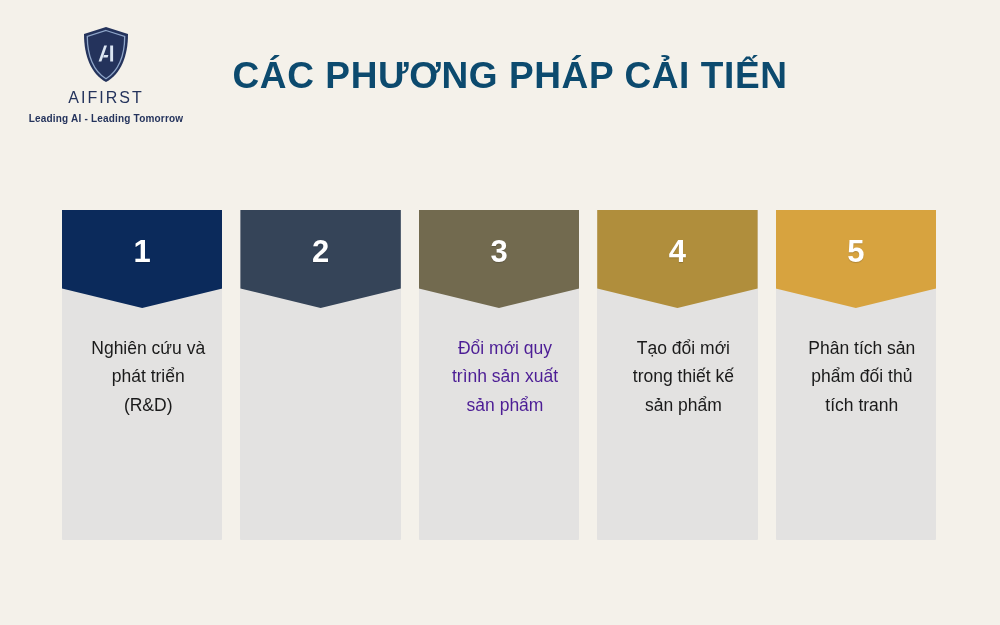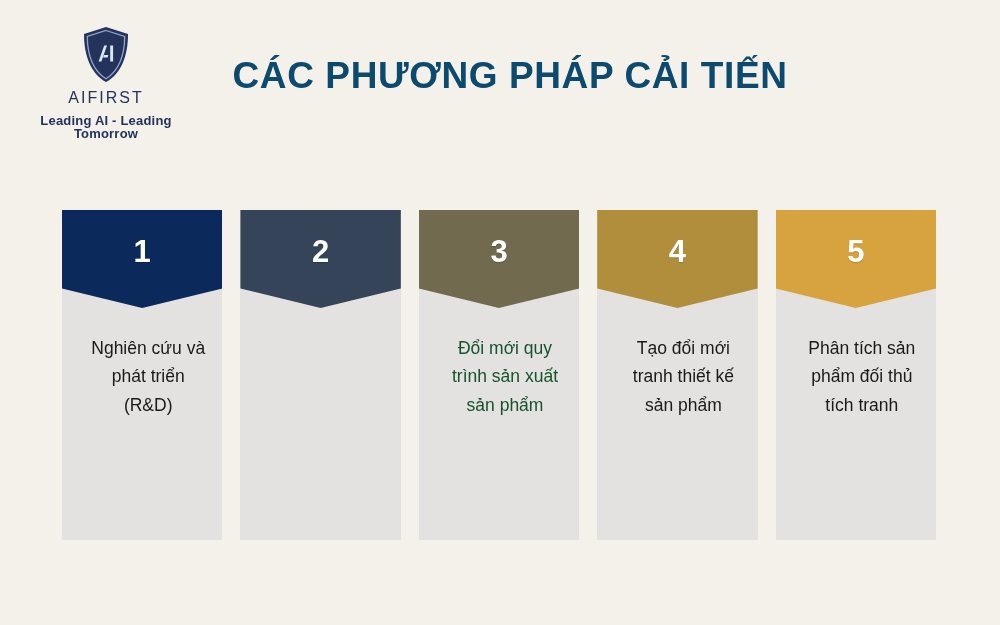--- a/index.html
+++ b/index.html
@@ -18,21 +18,21 @@
     margin-top:6px;
     font-size:16px;
     letter-spacing:2.0px;
     font-weight:400;
     color:#24335c;
     font-family:"Liberation Sans", sans-serif;
     line-height:1;
   }
   .logo-tag {
     margin-top:8px;
-    font-size:13px;
+    font-size:10px;
     font-weight:bold;
     letter-spacing:0.2px;
     color:#24335c;
     line-height:1;
   }
 
   
   .title {
     position:absolute; left:200px; top:52px; width:620px;
     text-align:center;
@@ -120,28 +120,28 @@
     <div class="card" style="background: rgb(227, 226, 225);">
       <div class="card-head" style="background: rgb(53, 68, 88);">
         <span class="card-num">2</span>
       </div>
     </div>
 
     <div class="card" style="background: rgb(227, 226, 225);">
       <div class="card-head" style="background: rgb(114, 106, 79);">
         <span class="card-num">3</span>
       </div>
-      <div class="card-body" style="color: #14532d;">Đổi mới quy trình sản xuất sản phẩm</div>
+      <div class="card-body" style="color: #4c1d95;">Đổi mới quy trình sản xuất sản phẩm</div>
     </div>
 
     <div class="card" style="background: rgb(227, 226, 225);">
       <div class="card-head" style="background: rgb(176, 142, 60);">
         <span class="card-num">4</span>
       </div>
-      <div class="card-body" style="color: rgb(26, 26, 26);">Tạo đổi mới tranh thiết kế sản phẩm</div>
+      <div class="card-body" style="color: rgb(26, 26, 26);">Tạo đổi mới trong thiết kế sản phẩm</div>
     </div>
 
     <div class="card" style="background: rgb(227, 226, 225);">
       <div class="card-head" style="background: rgb(215, 163, 63);">
         <span class="card-num">5</span>
       </div>
       <div class="card-body" style="color: rgb(26, 26, 26);">Phân tích sản phẩm đối thủ tích tranh</div>
     </div>
 
   </div>

